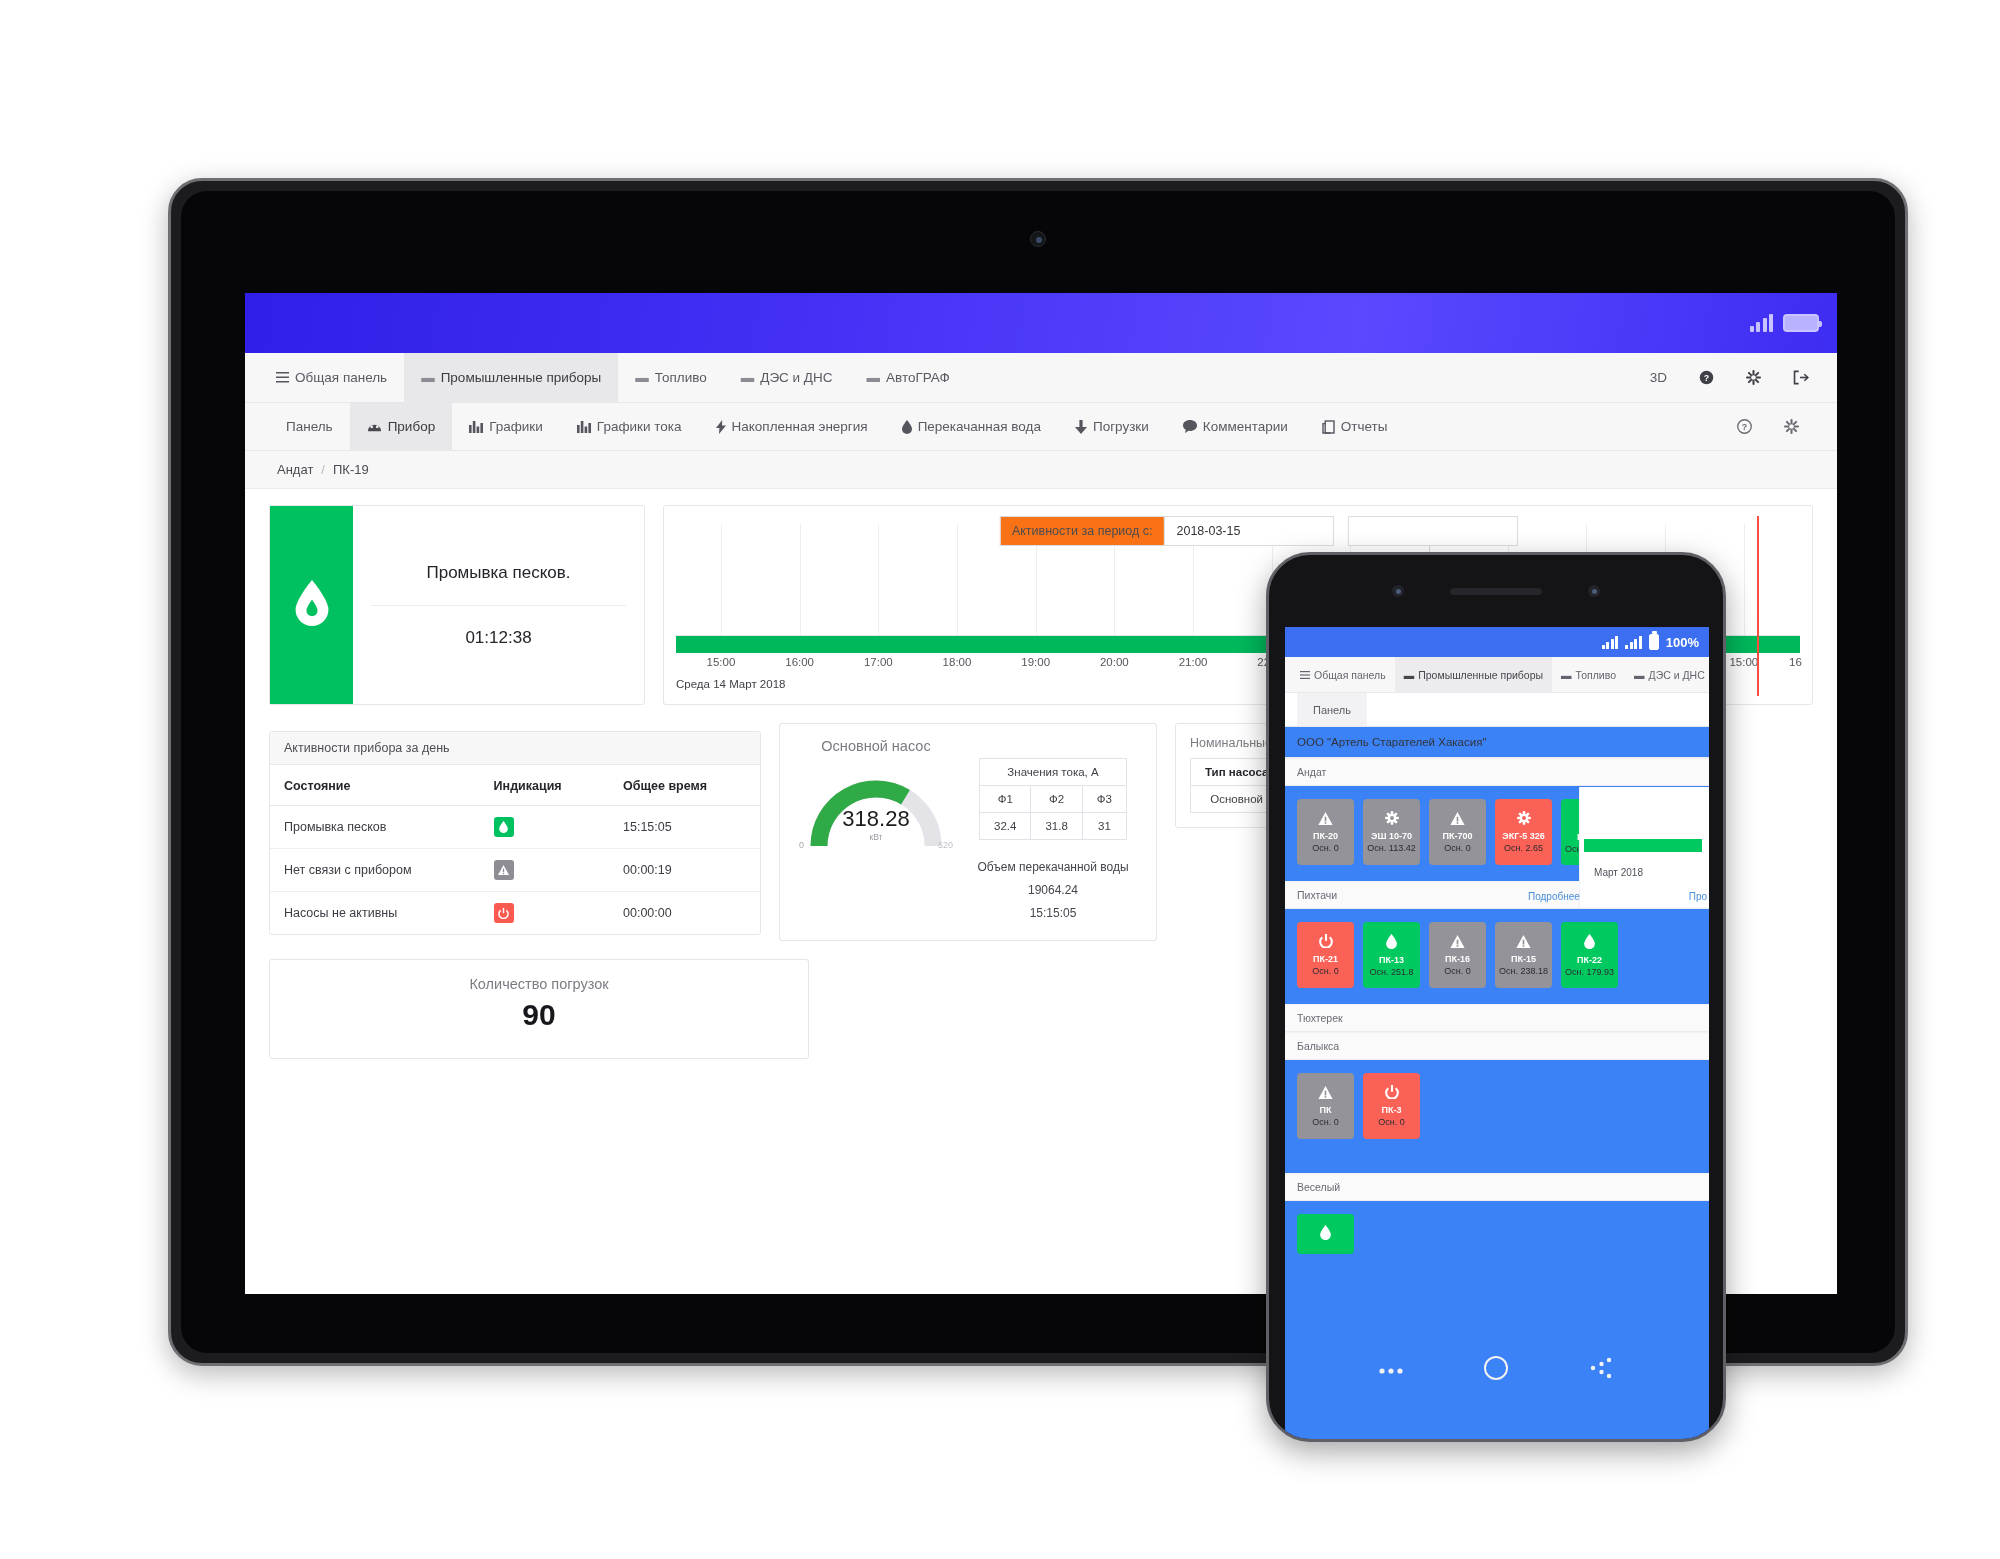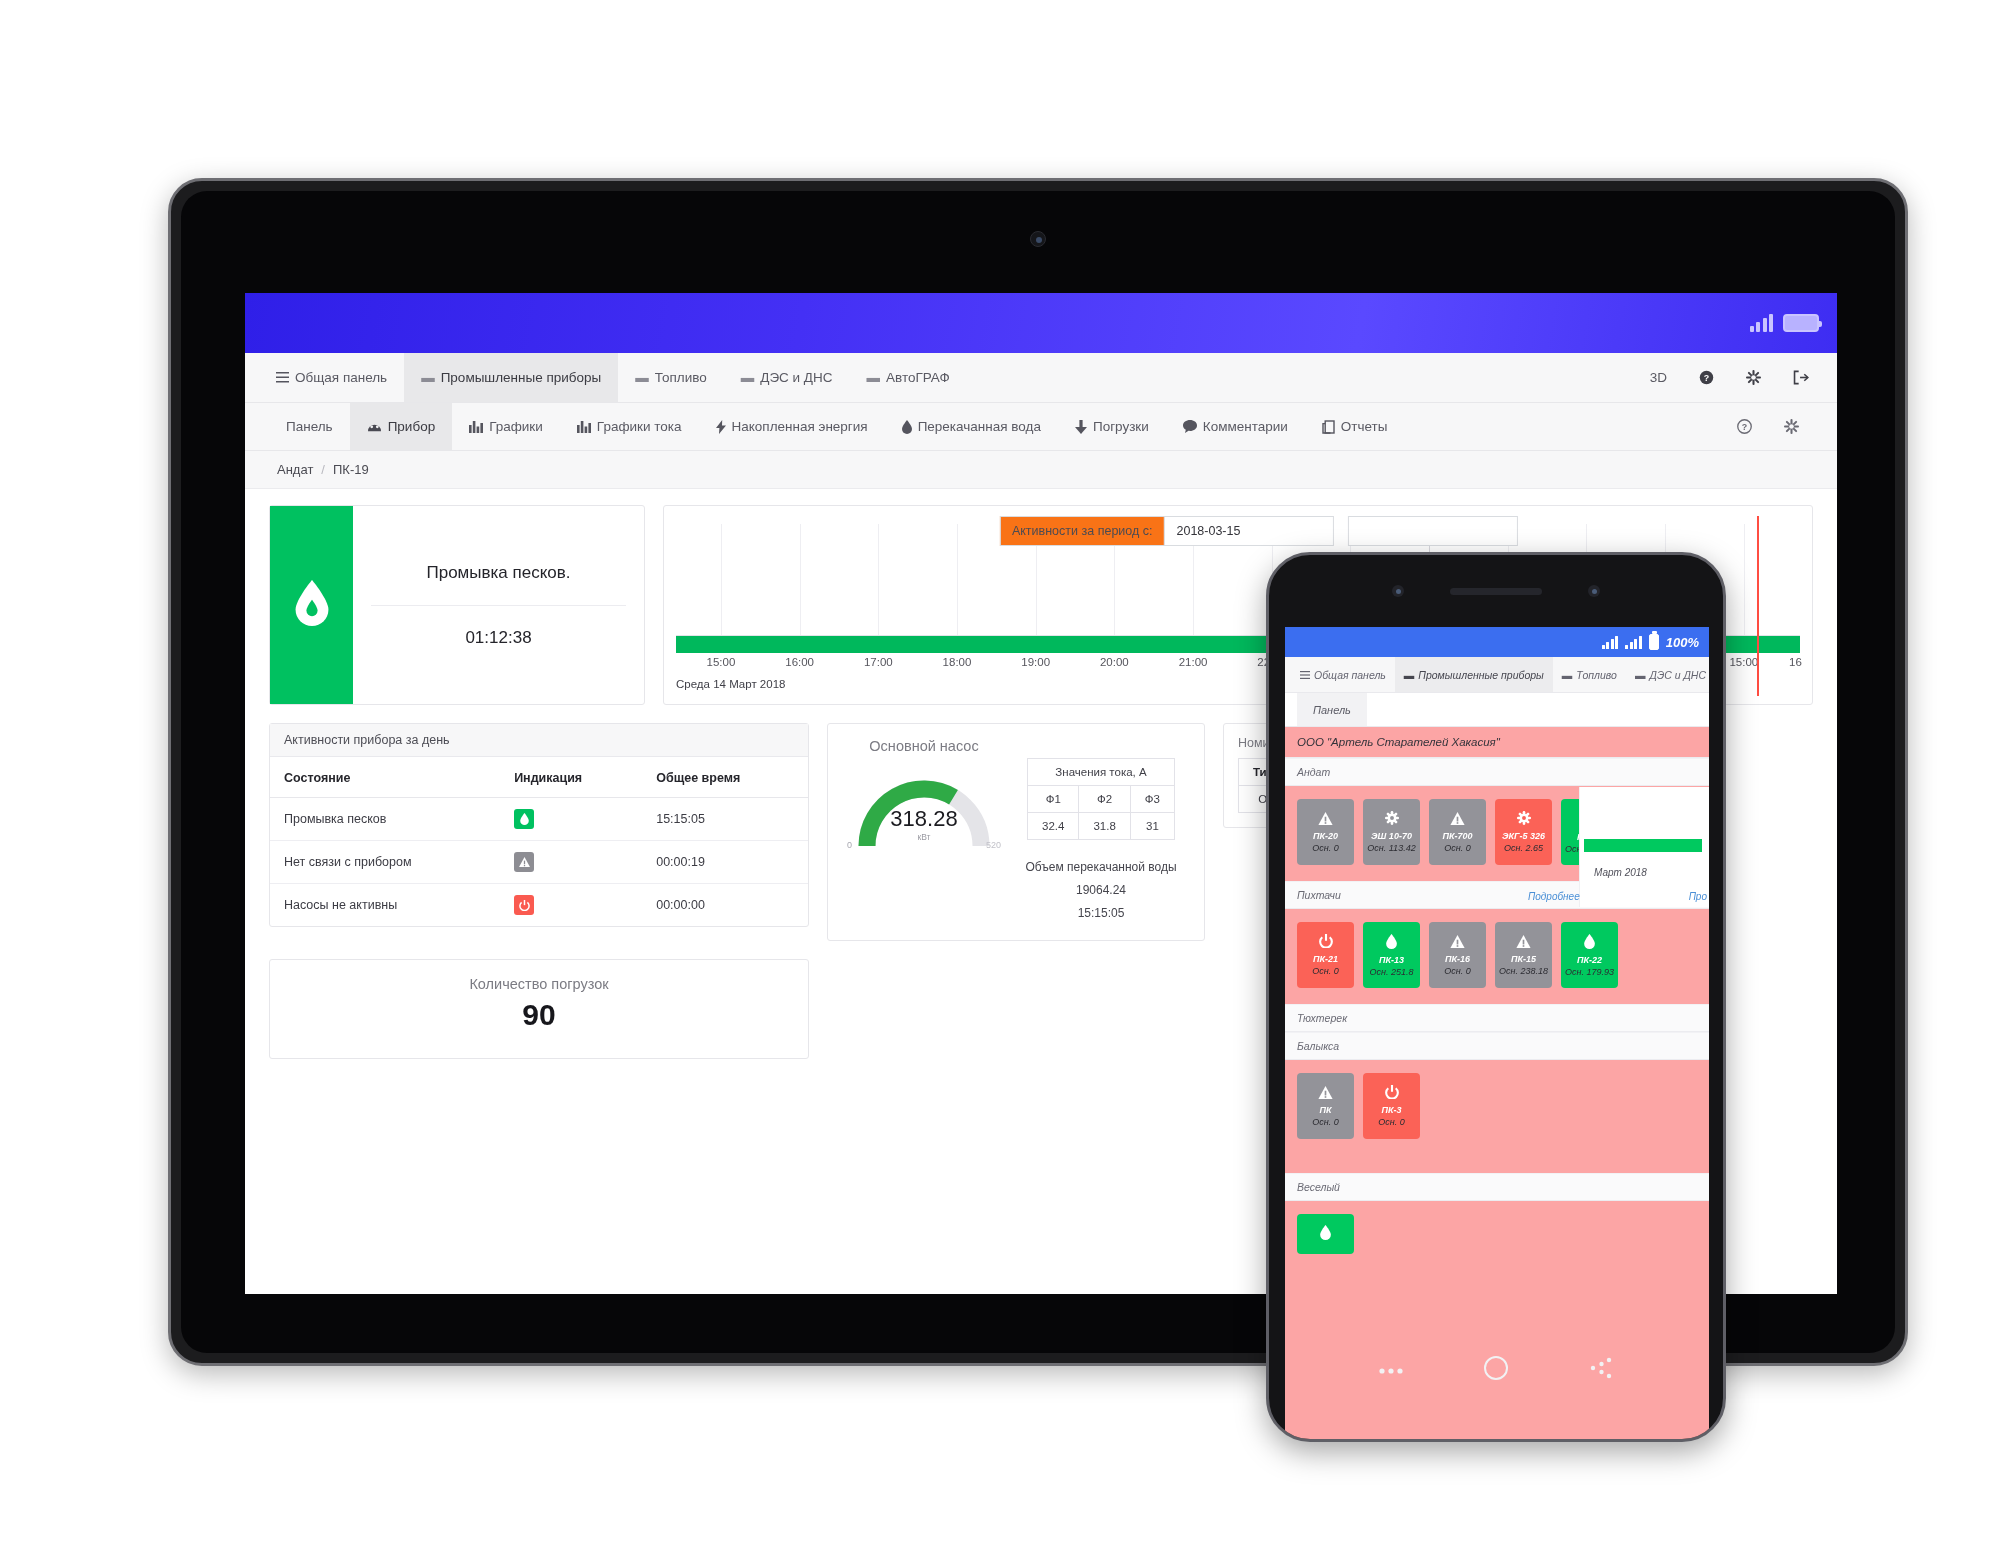--- a/index.html
+++ b/index.html
@@ -157,21 +157,21 @@
   .tl-ticks {
     position: absolute; left: 12px; right: 12px; top: 150px; height: 18px;
   }
   .tl-ticks span {
     position: absolute; font-size: 11.5px; color: #55555d; transform: translateX(-50%);
   }
   .tl-days { position: absolute; left: 12px; right: 12px; top: 172px; height: 16px; }
   .tl-days span { position: absolute; font-size: 11.5px; color: #3f3f47; }
 
   
-  .act-card { width: 540px; }
+  .act-card { width: 492px; margin-top: 8px; }
   table.act { width: 100%; border-collapse: collapse; }
   table.act th {
     text-align: left; font-size: 12.5px; color: #26262c; font-weight: 700;
     padding: 14px 14px 12px 14px; border-bottom: 1px solid #e7e7eb;
   }
   table.act td {
     font-size: 12.5px; color: #3c3c44; padding: 11px 14px;
     border-bottom: 1px solid #eeeef2;
   }
   table.act tr:last-child td { border-bottom: none; }
@@ -239,21 +239,21 @@
   #phone-top {
     position: absolute; left: 0; right: 0; top: 0; height: 72px;
     display: flex; align-items: center; justify-content: center; gap: 46px;
   }
   .ph-dot { width: 12px; height: 12px; border-radius: 50%; background: #23242a; }
   .ph-dot::after { content:""; display:block; width:5px;height:5px;border-radius:50%;
     background:#4a5c78; margin: 3.5px; }
   .ph-speaker { width: 92px; height: 7px; border-radius: 4px; background: #25262c; }
   #phone-screen {
     position: absolute; left: 16px; top: 72px; width: 424px; height: 844px;
-    background: #fca5a5; overflow: hidden; font-style: italic;
+    background: #3b82f6; overflow: hidden;
   }
   #phone-nav {
     position: absolute; left: 0; right: 0; bottom: 0; height: 138px;
     display: flex; align-items: center; justify-content: space-around;
     padding: 0 70px;
   }
   .pn-btn { color: #f2f2f4; }
 
   
   .ph-blue {

